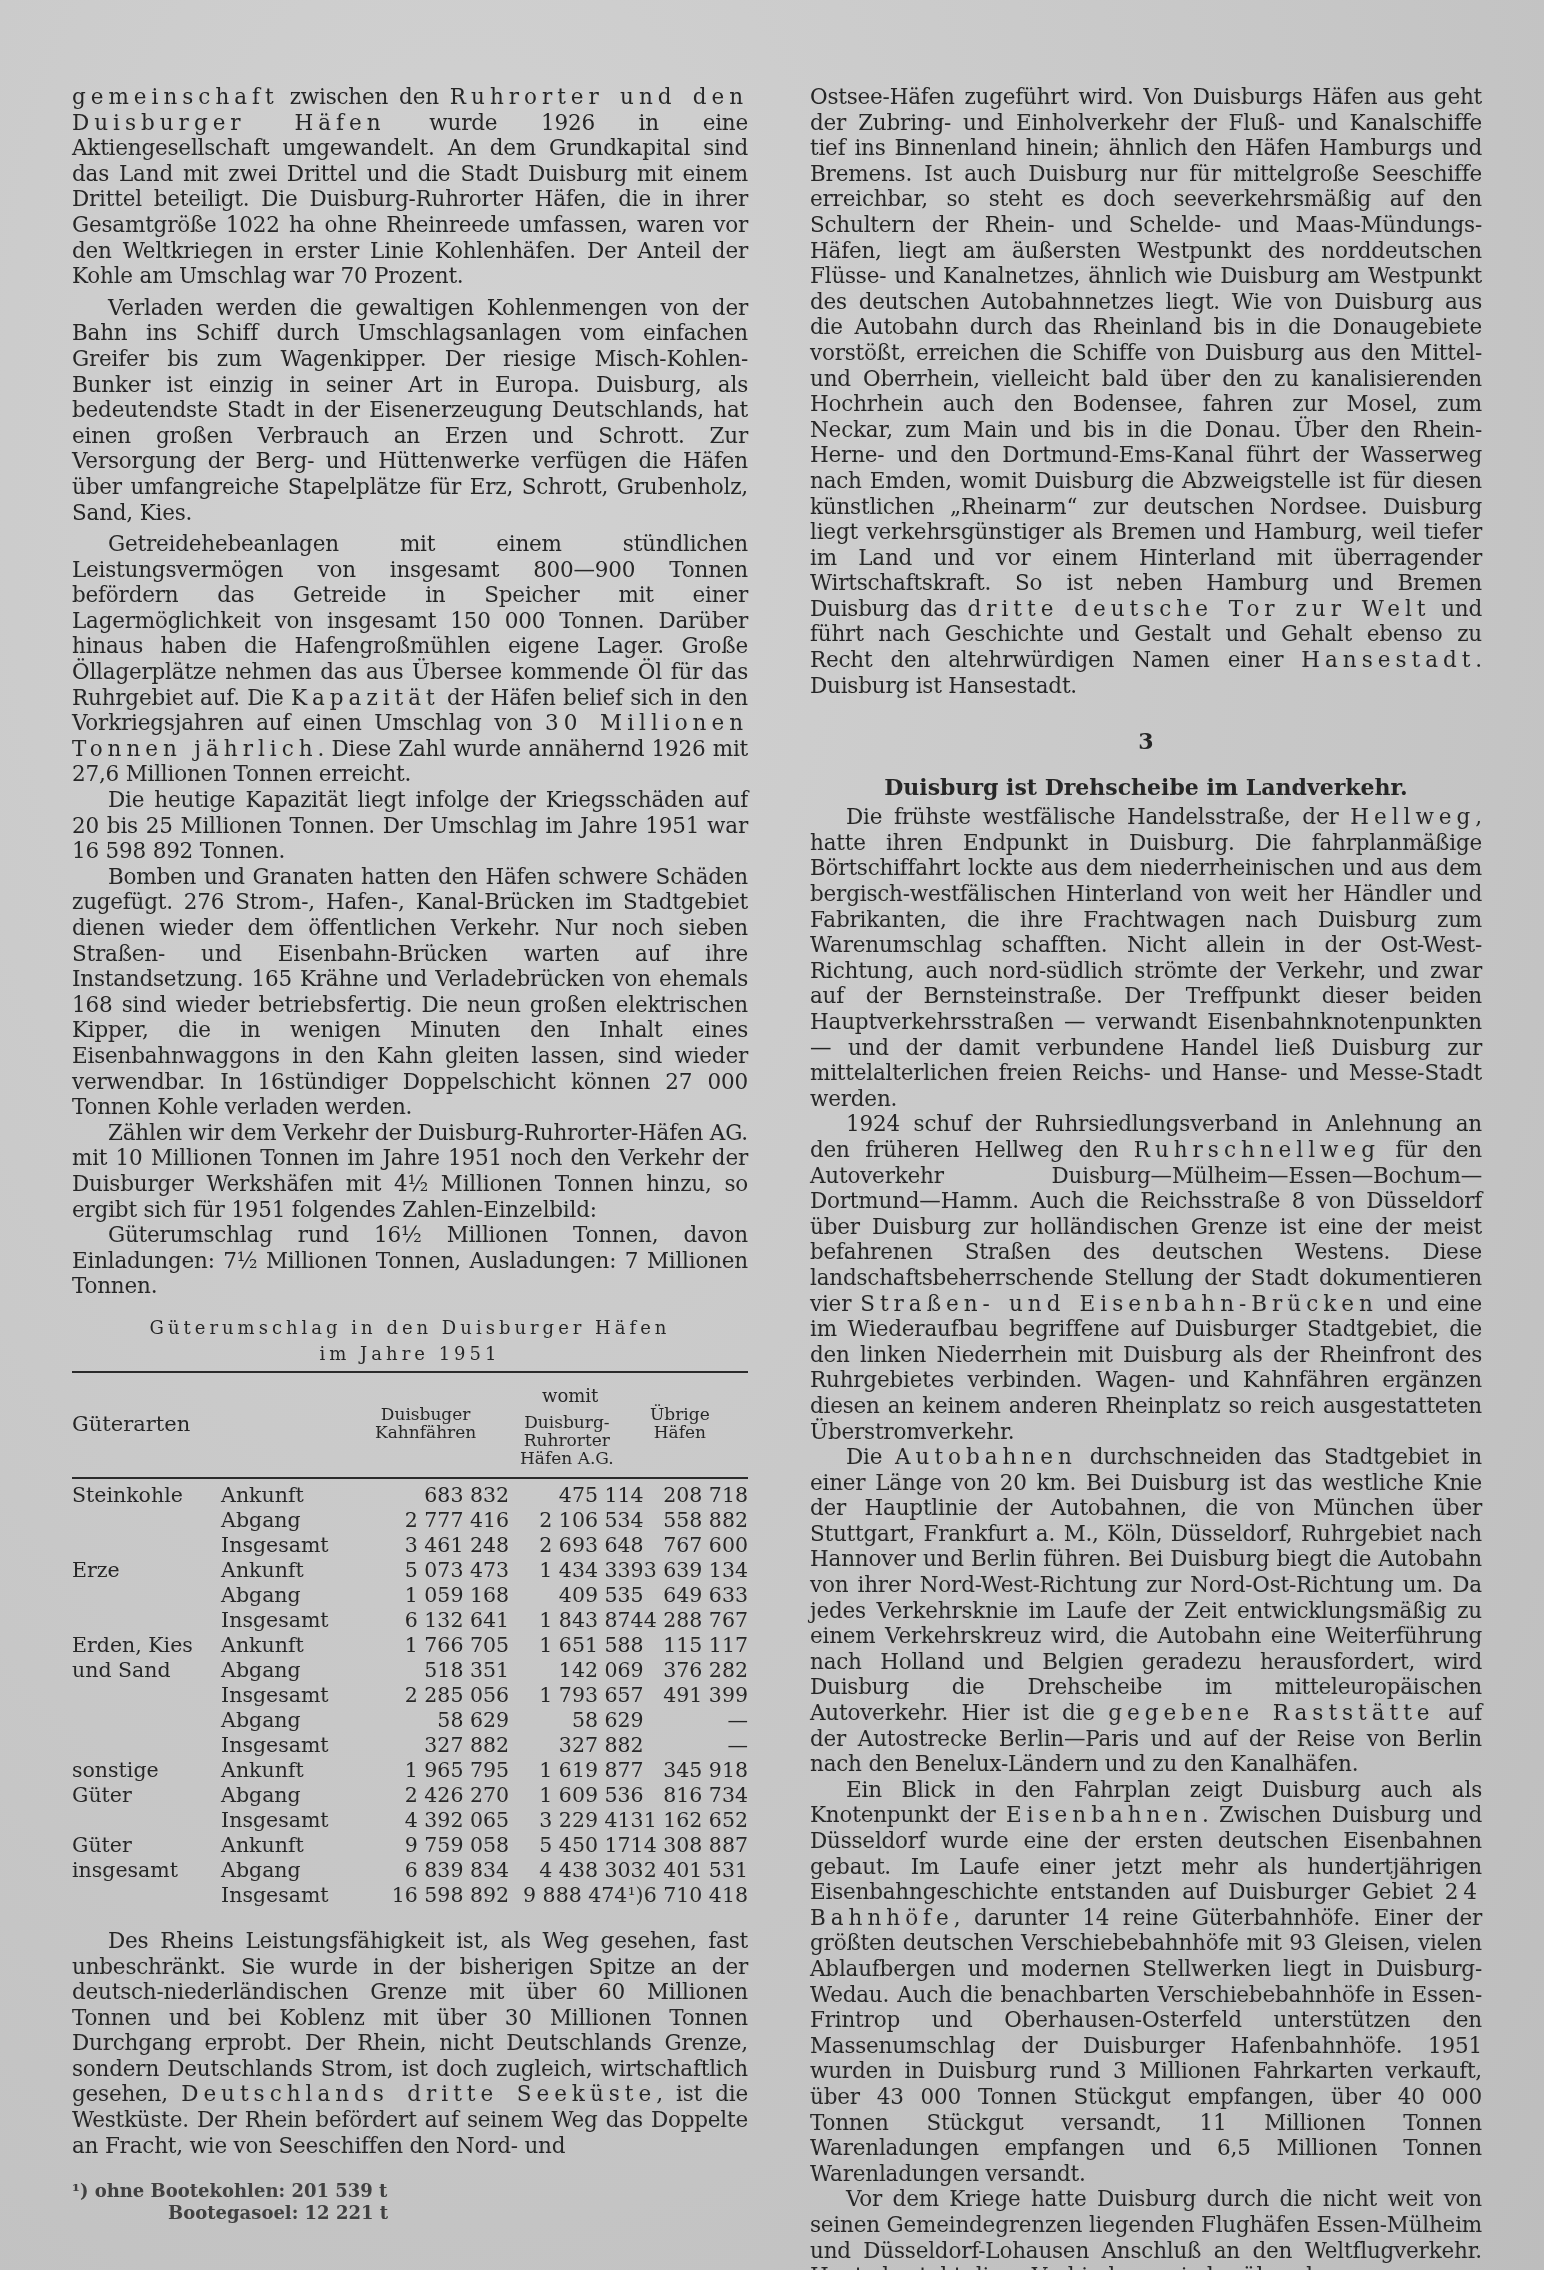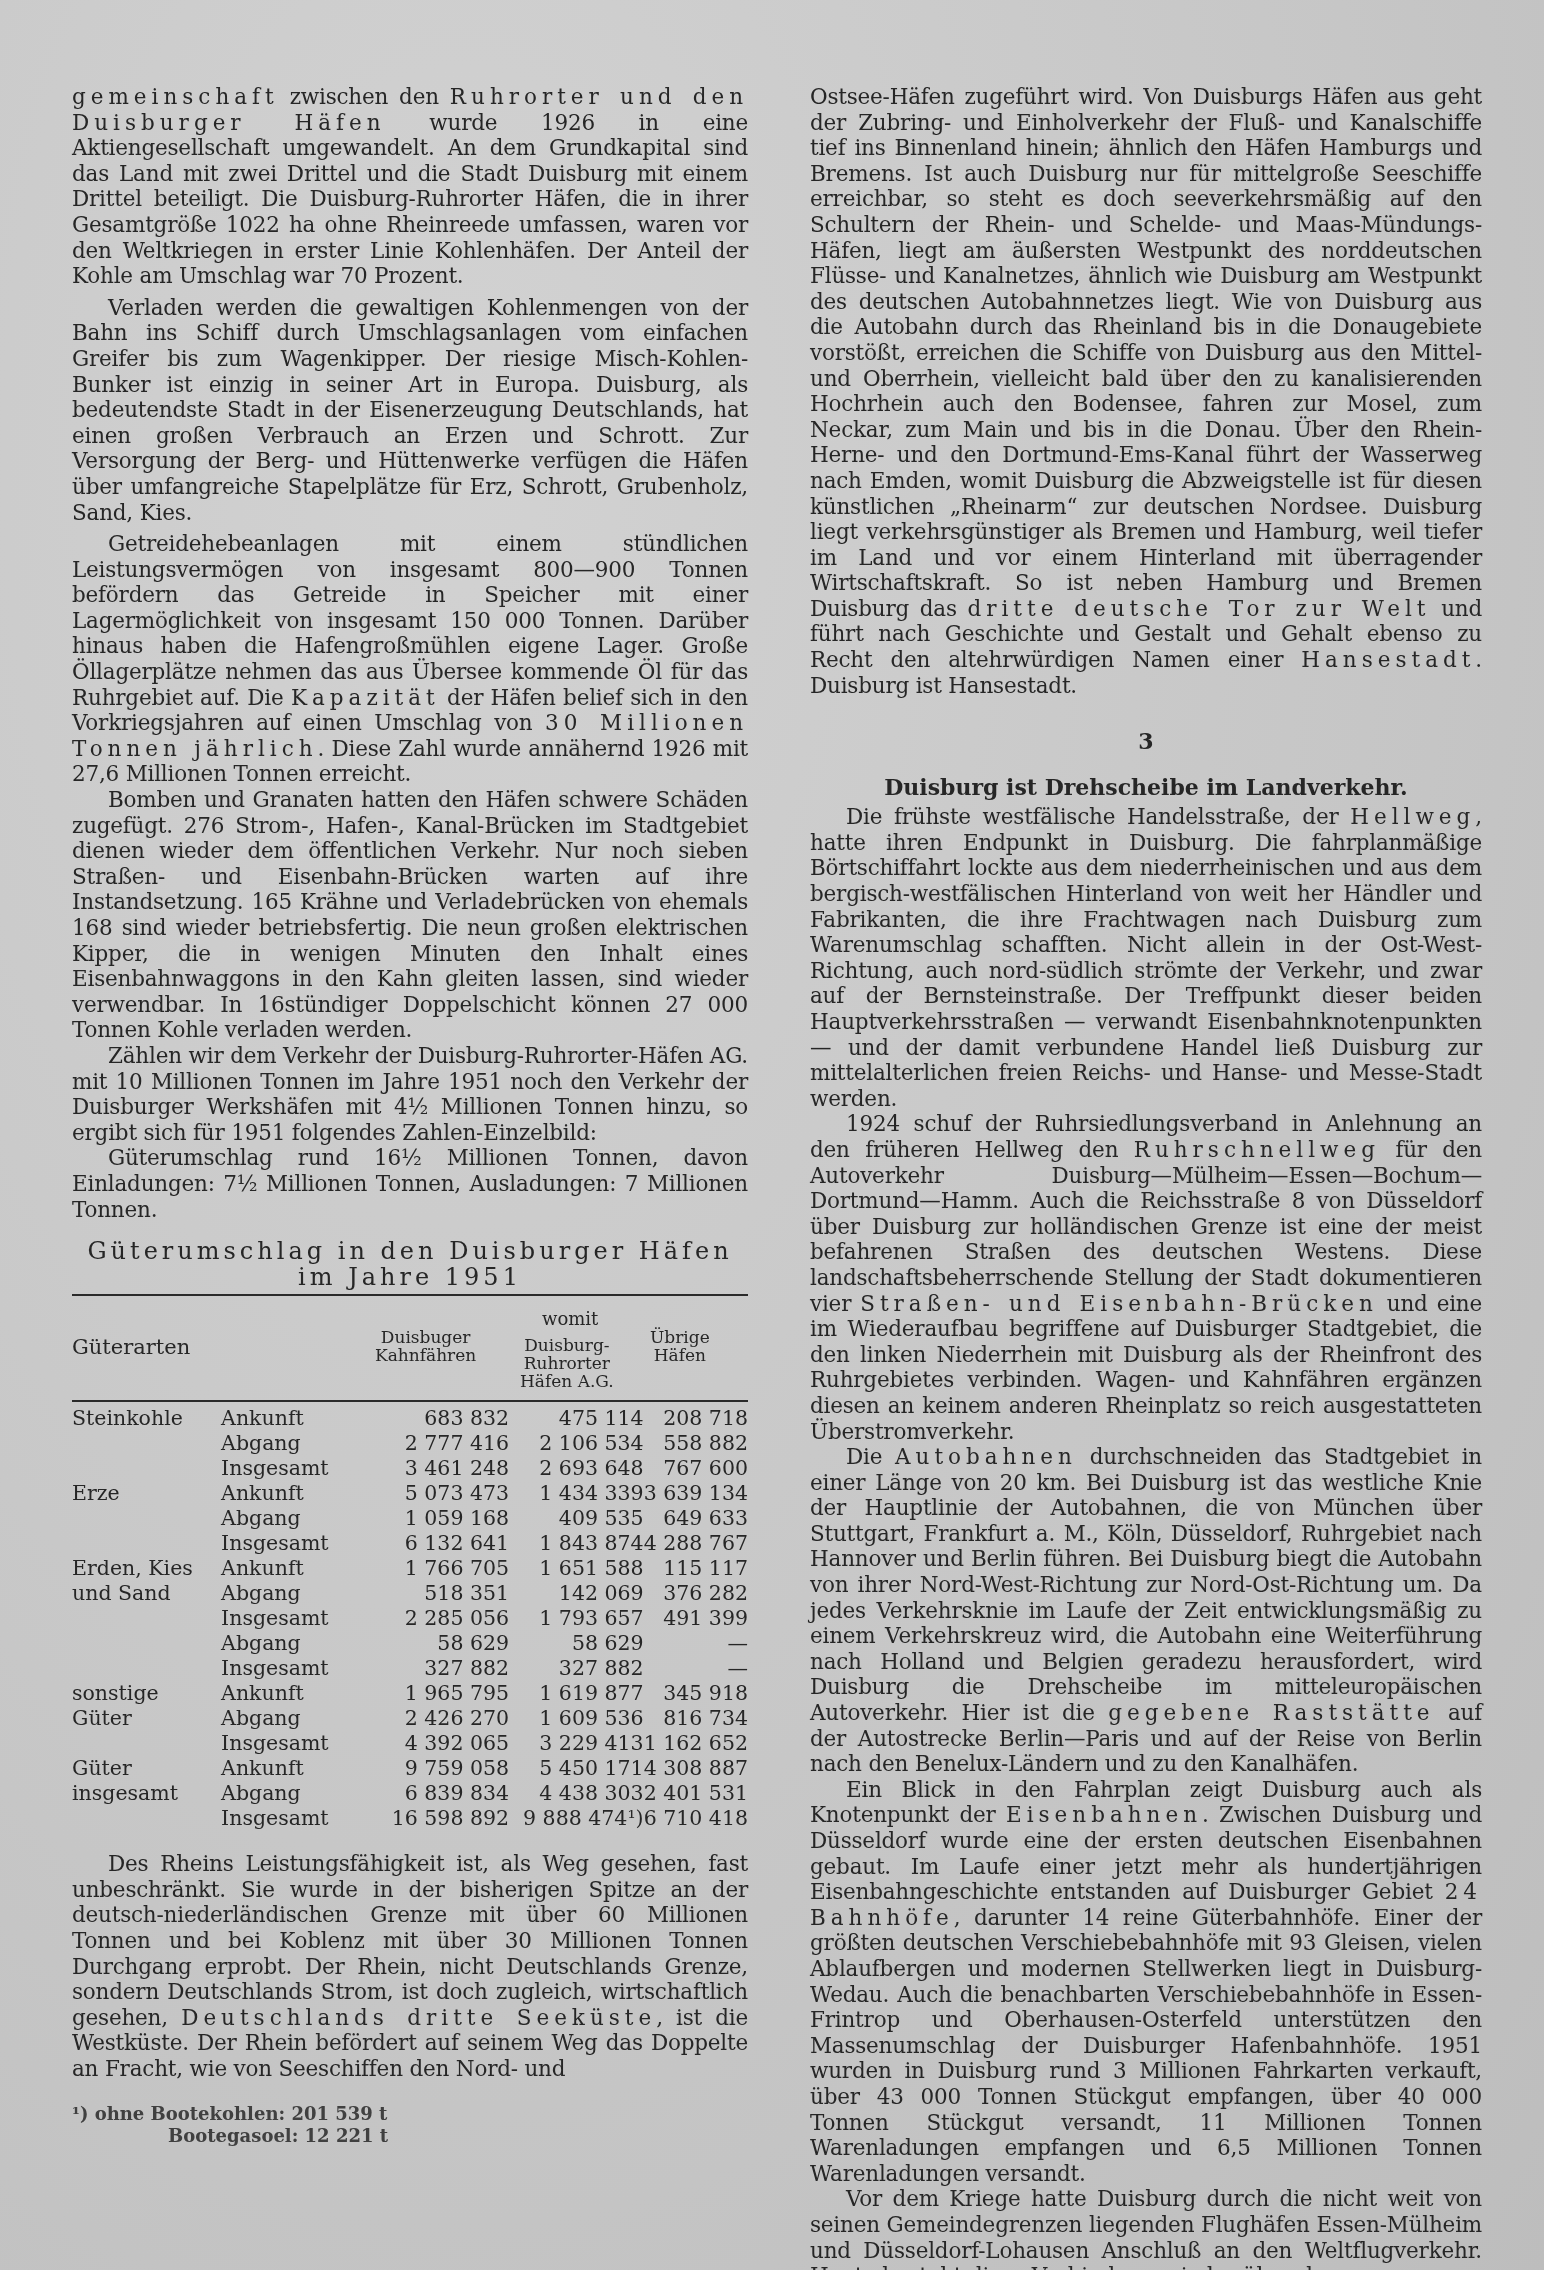--- a/index.html
+++ b/index.html
@@ -18,21 +18,21 @@
   p {
     margin: 0; font-size: 21.5px; line-height: 25.6px; text-align: justify;
     hyphens: manual; letter-spacing: -0.2px;
   }
   p.indent { text-indent: 36px; }
   p.gap { margin-top: 6px; }
   .sp { letter-spacing: 5px; }
   .section-num { text-align: center; font-weight: bold; font-size: 22px; margin-top: 30px; line-height: 26px; }
   .section-title { text-align: center; font-weight: bold; font-size: 22px; margin-top: 20px; margin-bottom: 4px; line-height: 26px; }
 
-  .tbl-title { text-align: center; font-size: 24px; letter-spacing: 4px; line-height: 26px; margin-top: 16px; }
+  .tbl-title { text-align: center; font-size: 18px; letter-spacing: 4px; line-height: 26px; margin-top: 16px; }
   .rule { border-top: 2px solid #2a2a2a; margin: 4px 0; }
   table.data { width: 100%; border-collapse: collapse; font-size: 20.5px; line-height: 25px; }
   table.data td { padding: 0; vertical-align: top; white-space: nowrap; }
   table.data td.num { text-align: right; }
   .thead { display: grid; grid-template-columns: 290px 140px 135px 115px; font-size: 17px; line-height: 18px; position: relative; height: 96px; }
   .thead .davon { position: absolute; left: 470px; top: 10px; font-size: 18px; }
   .thead .h-cat { position: absolute; left: 0; top: 38px; font-size: 21px; }
   .thead .h-g { position: absolute; left: 303px; top: 28px; text-align: center; }
   .thead .h-r { position: absolute; left: 448px; top: 36px; text-align: center; }
   .thead .h-u { position: absolute; left: 578px; top: 28px; text-align: center; }
@@ -42,20 +42,21 @@
 </style>
 </head>
 <body>
 
 <div class="page">
 
   <div class="col col-left">
     <p><span class="sp">gemeinschaft</span><span> zwischen den </span><span class="sp">Ruhrorter und den Duisburger Häfen</span><span> wurde 1926 in eine Aktiengesellschaft umgewandelt. An dem Grundkapital sind das Land mit zwei Drittel und die Stadt Duisburg mit einem Drittel beteiligt. Die Duisburg-Ruhrorter Häfen, die in ihrer Gesamtgröße 1022 ha ohne Rheinreede umfassen, waren vor den Weltkriegen in erster Linie Kohlenhäfen. Der Anteil der Kohle am Umschlag war 70 Prozent.</span></p>
     <p class="indent gap">Verladen werden die gewaltigen Kohlenmengen von der Bahn ins Schiff durch Umschlagsanlagen vom einfachen Greifer bis zum Wagenkipper. Der riesige Misch-Kohlen-Bunker ist einzig in seiner Art in Europa. Duisburg, als bedeutendste Stadt in der Eisenerzeugung Deutschlands, hat einen großen Verbrauch an Erzen und Schrott. Zur Versorgung der Berg- und Hüttenwerke verfügen die Häfen über umfangreiche Stapelplätze für Erz, Schrott, Grubenholz, Sand, Kies.</p>
     <p class="indent gap"><span>Getreidehebeanlagen mit einem stündlichen Leistungsvermögen von insgesamt 800—900 Tonnen befördern das Getreide in Speicher mit einer Lagermöglichkeit von insgesamt 150 000 Tonnen. Darüber hinaus haben die Hafengroßmühlen eigene Lager. Große Öllagerplätze nehmen das aus Übersee kommende Öl für das Ruhrgebiet auf. Die </span><span class="sp">Kapazität</span><span> der Häfen belief sich in den Vorkriegsjahren auf einen Umschlag von </span><span class="sp">30 Millionen Tonnen jährlich</span><span>. Diese Zahl wurde annähernd 1926 mit 27,6 Millionen Tonnen erreicht.</span></p>
+    <p class="indent">Die heutige Kapazität liegt infolge der Kriegsschäden auf 20 bis 25 Millionen Tonnen. Der Umschlag im Jahre 1951 war 16 598 892 Tonnen.</p>
     <p class="indent">Bomben und Granaten hatten den Häfen schwere Schäden zugefügt. 276 Strom-, Hafen-, Kanal-Brücken im Stadtgebiet dienen wieder dem öffentlichen Verkehr. Nur noch sieben Straßen- und Eisenbahn-Brücken warten auf ihre Instandsetzung. 165 Krähne und Verladebrücken von ehemals 168 sind wieder betriebsfertig. Die neun großen elektrischen Kipper, die in wenigen Minuten den Inhalt eines Eisenbahnwaggons in den Kahn gleiten lassen, sind wieder verwendbar. In 16stündiger Doppelschicht können 27 000 Tonnen Kohle verladen werden.</p>
     <p class="indent">Zählen wir dem Verkehr der Duisburg-Ruhrorter-Häfen AG. mit 10 Millionen Tonnen im Jahre 1951 noch den Verkehr der Duisburger Werkshäfen mit 4½ Millionen Tonnen hinzu, so ergibt sich für 1951 folgendes Zahlen-Einzelbild:</p>
     <p class="indent">Güterumschlag rund 16½ Millionen Tonnen, davon Einladungen: 7½ Millionen Tonnen, Ausladungen: 7 Millionen Tonnen.</p>
 
     <div>
       <div class="tbl-title">Güterumschlag in den Duisburger Häfen</div>
       <div class="tbl-title" style="margin-top:0">im Jahre 1951</div>
       <div class="rule"></div>
       <div class="thead">
         <div class="davon">womit</div>

